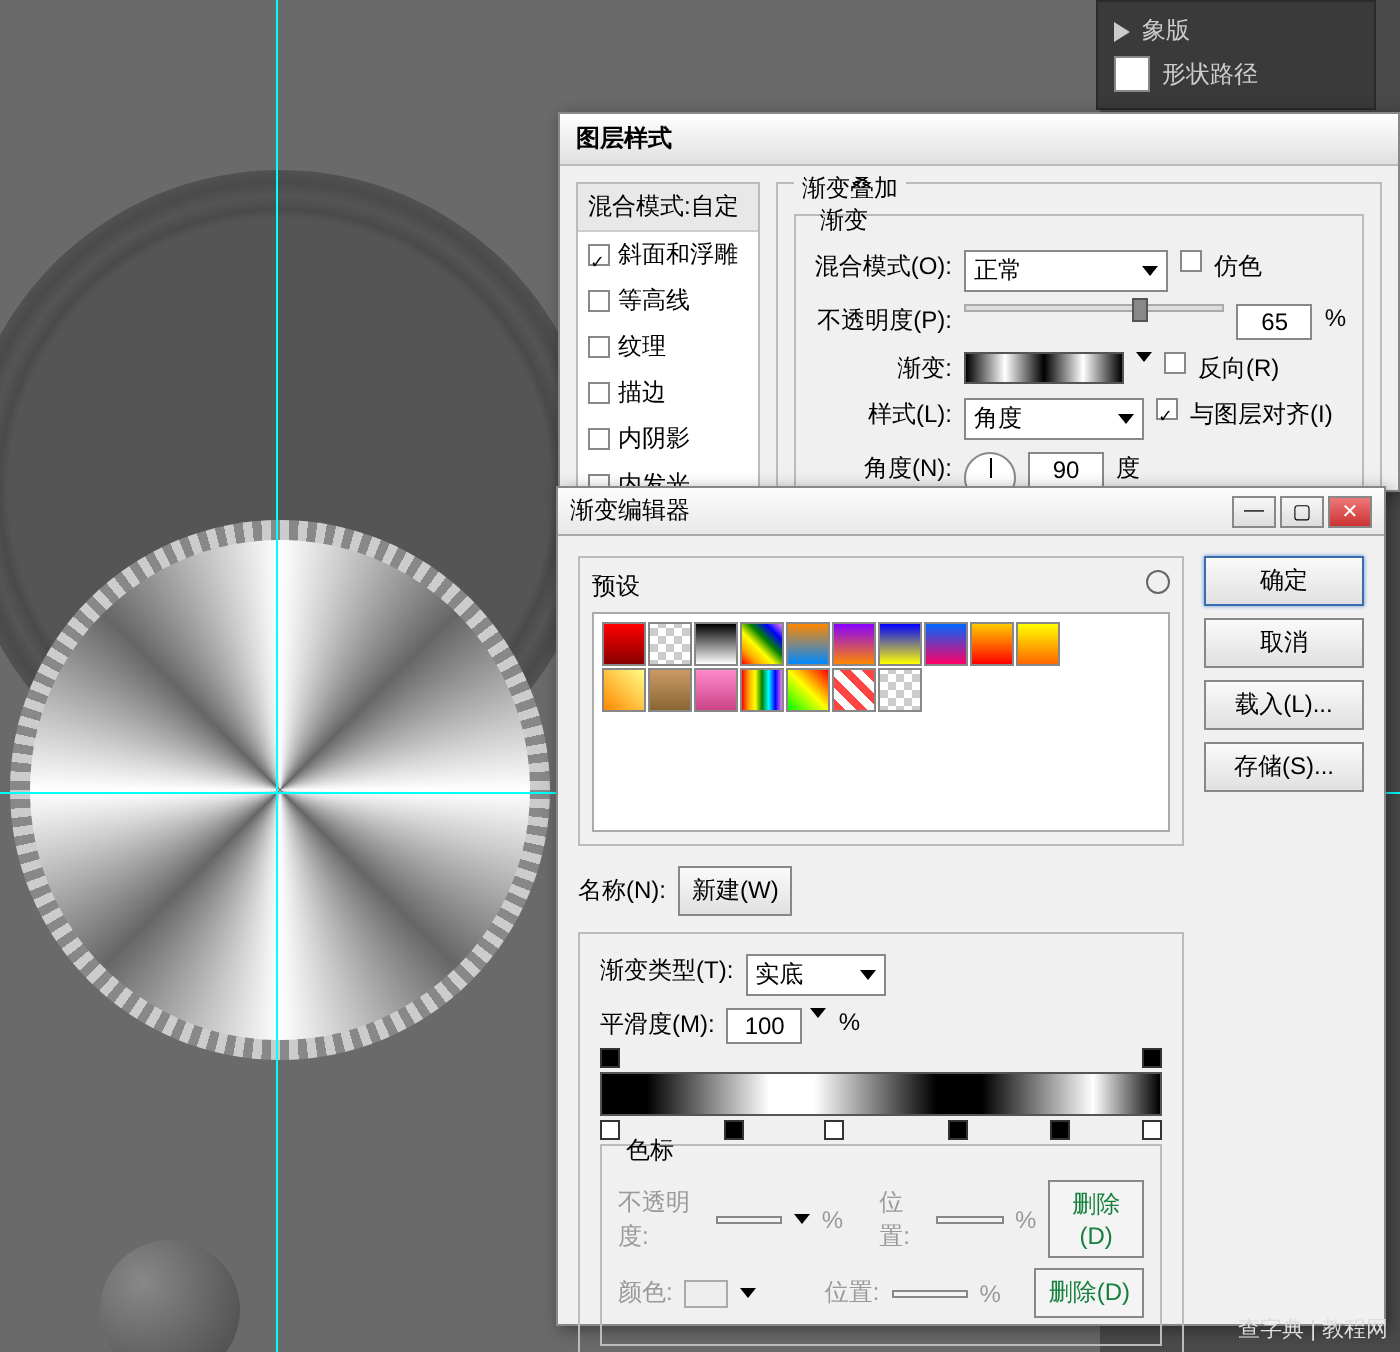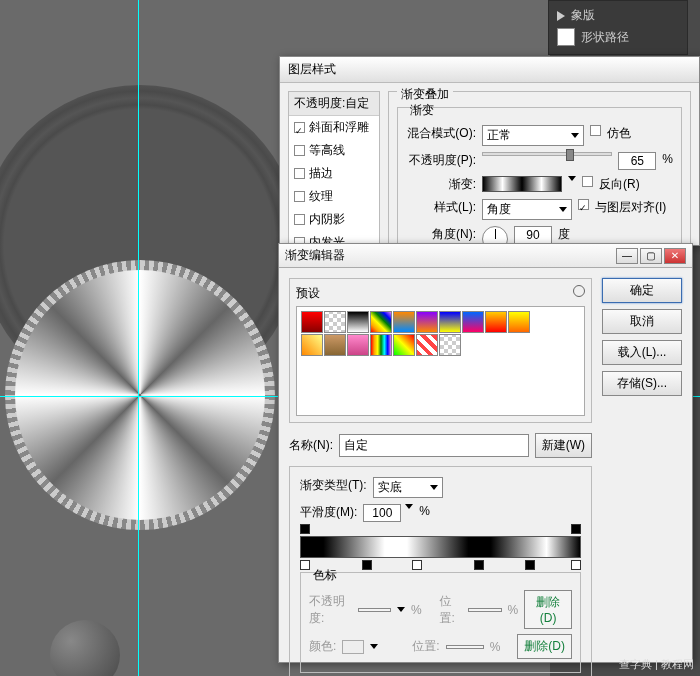--- a/index.html
+++ b/index.html
@@ -10,21 +10,21 @@
 .dial2{position:absolute;left:15px;top:270px;width:250px;height:250px;border-radius:50%;background:conic-gradient(#fff,#666,#fff,#666,#fff,#666,#fff,#666,#fff)}
 .knob{position:absolute;left:50px;top:620px;width:70px;height:70px;border-radius:50%;background:radial-gradient(circle at 30% 30%,#888,#444)}
 .guide-v{position:absolute;left:138px;top:0;width:1px;height:676px;background:#0ff}
 .guide-h{position:absolute;left:0;top:396px;width:700px;height:1px;background:#0ff}
 .panel-top{position:absolute;right:12px;top:0;width:140px;height:55px;background:#3a3a3a;border:1px solid #2a2a2a;color:#ccc;padding:4px}
 .panel-top .row{display:flex;align-items:center;gap:6px;padding:2px 4px}
 .swatch-icon{width:18px;height:18px;background:#fff;border:1px solid #888}
 .play-icon{width:0;height:0;border-left:8px solid #ccc;border-top:5px solid transparent;border-bottom:5px solid transparent}
 
 .dlg{position:absolute;background:#f0f0f0;border:1px solid #888;box-shadow:2px 2px 8px rgba(0,0,0,.4)}
-.dlg-title{background:linear-gradient(#fff,#e0e0e0);padding:4px 8px;border-bottom:1px solid #bbb;font-weight:normal}
+.dlg-title{background:linear-gradient(#fff,#e0e0e0);padding:4px 8px;border-bottom:1px solid #bbb;font-weight:bold}
 .dlg1{left:279px;top:56px;width:421px;height:190px}
 .dlg1-body{display:flex;padding:8px;gap:8px}
 .styles-box{border:1px solid #bbb;width:92px;background:#fff}
 .styles-box .hdr{background:#e8e8e8;padding:3px 5px;border-bottom:1px solid #ccc}
 .styles-box .sel{background:#e8e8e8;padding:3px 5px;border-bottom:1px solid #ccc}
 .styles-box .item{padding:3px 5px;display:flex;align-items:center;gap:4px}
 .cb{width:11px;height:11px;border:1px solid #888;background:#fff;display:inline-block;flex-shrink:0}
 .cb.on::after{content:"✓";font-size:9px;line-height:9px;color:#000}
 .gradoverlay{flex:1;border:1px solid #bbb;padding:8px}
 .go-title{position:relative;top:-14px;background:#f0f0f0;display:inline-block;padding:0 4px}
@@ -90,36 +90,36 @@
   <div class="row">
       <span class="swatch-icon"></span>
       <span>形状路径</span>
     </div>
 </div>
 
 <div class="dlg dlg1">
   <div class="dlg-title">图层样式</div>
   <div class="dlg1-body">
     <div class="styles-box">
-      <div class="sel">不透明度:自定</div>
+      <div class="sel">混合模式:自定</div>
       <div class="item">
           <span class="cb on"></span>
           <span>斜面和浮雕</span>
         </div>
       <div class="item">
           <span class="cb"></span>
           <span>等高线</span>
         </div>
       <div class="item">
           <span class="cb"></span>
+          <span>纹理</span>
+        </div>
+      <div class="item">
+          <span class="cb"></span>
           <span>描边</span>
-        </div>
-      <div class="item">
-          <span class="cb"></span>
-          <span>纹理</span>
         </div>
       <div class="item">
           <span class="cb"></span>
           <span>内阴影</span>
         </div>
       <div class="item">
           <span class="cb"></span>
           <span>内发光</span>
         </div>
     </div>
@@ -206,21 +206,20 @@
             <div class="pswatch" style="background:linear-gradient(#f8c,#c48)"></div>
             <div class="pswatch" style="background:linear-gradient(90deg,red,orange,yellow,green,cyan,blue,violet)"></div>
             <div class="pswatch" style="background:linear-gradient(45deg,#0f0,#ff0,#f00)"></div>
             <div class="pswatch" style="background:repeating-linear-gradient(45deg,#f44 0 4px,#fff 4px 8px)"></div>
             <div class="pswatch" style="background:repeating-conic-gradient(#ccc 0 25%,#fff 0 50%) 0/8px 8px"></div>
           </div>
         </div>
       </div>
       <div class="namerow">
         <span>名称(N):</span>
-        <div class="nameinput">自定</div>
         <div class="btn">新建(W)</div>
       </div>
       <div class="gradtype">
         <div class="row2">
           <span>渐变类型(T):</span>
           <div class="sel-box">
               <span>实底</span>
               <span class="tri"></span>
             </div>
         </div>

